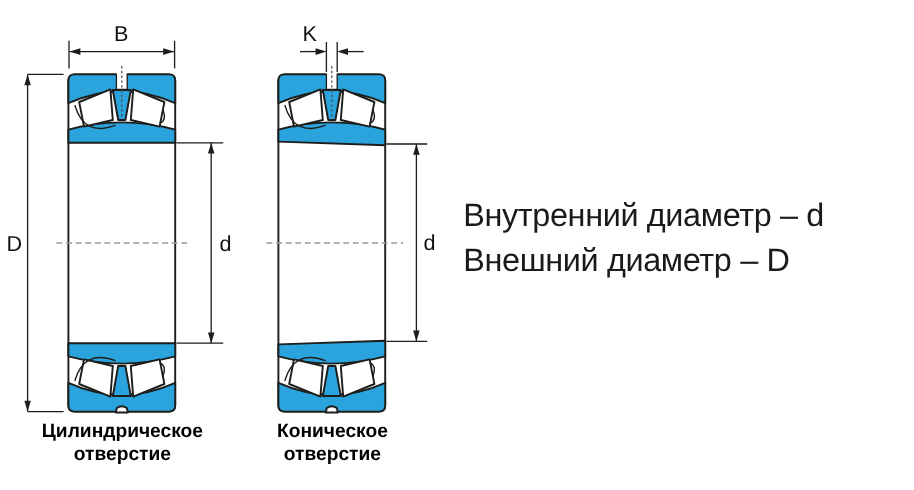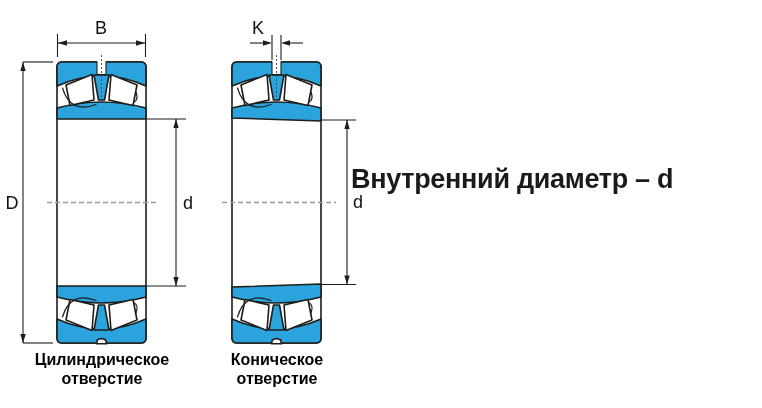--- a/index.html
+++ b/index.html
@@ -27,22 +27,22 @@
   .dim-label{font-family:"Liberation Sans",sans-serif;font-size:18px;fill:#111;text-anchor:middle;}
 
   .caption{
     position:absolute;top:350px;width:160px;text-align:center;
     font-size:16px;line-height:19px;font-weight:bold;color:#000;
   }
   .caption-left{left:22px;text-align:center;}
   .caption-right{left:197px;}
 
   .legend{
-    position:absolute;left:351px;top:160px;
-    font-size:27px;line-height:38px;font-weight:bold;
+    position:absolute;left:386px;top:160px;
+    font-size:27px;line-height:38px;font-weight:normal;
     letter-spacing:-0.3px;color:var(--ink);white-space:nowrap;
   }
 </style>
 </head>
 <body>
 
 <div class="stage">
 
   <svg class="diagram-svg" width="762" height="408" viewBox="0 0 762 408">
 
@@ -153,15 +153,16 @@
     <div>Цилиндрическое</div>
     <div>отверстие</div>
   </div>
   <div class="caption caption-right">
     <div>Коническое</div>
     <div>отверстие</div>
   </div>
 
   <div class="legend">
     <div>Внутренний диаметр – d</div>
+    <div>Внешний диаметр – D</div>
   </div>
 
 </div>
 
 </body></html>

